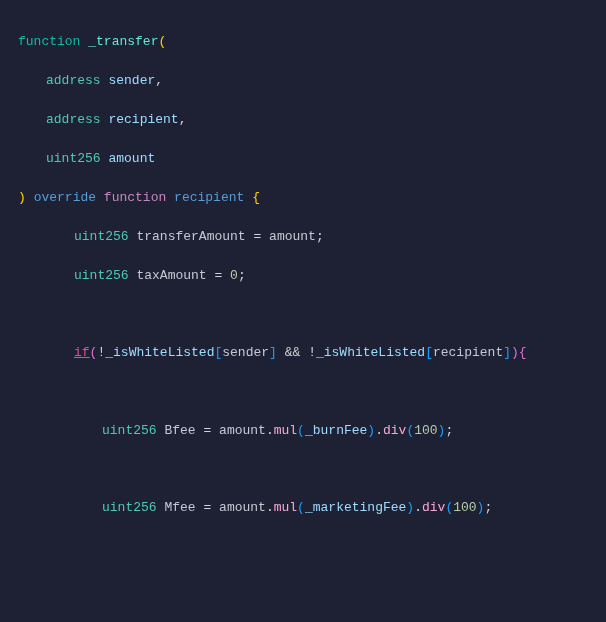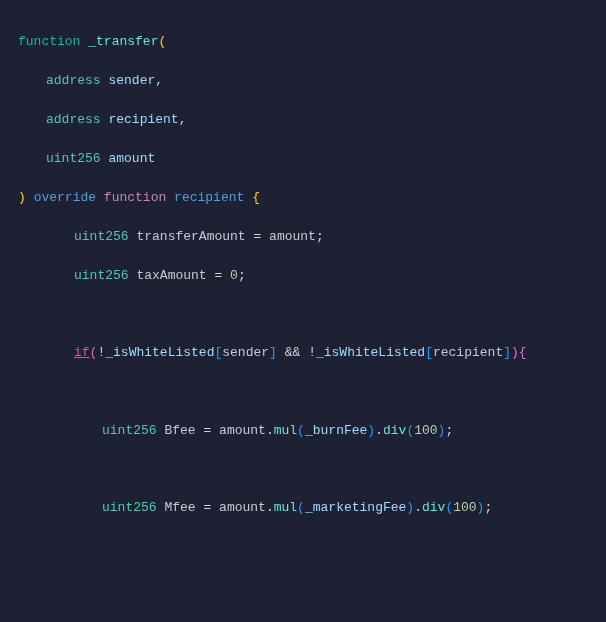--- a/index.html
+++ b/index.html
@@ -23,21 +23,21 @@
   .ident { color: #9cdcfe; }
   .var { color: #c5c8d4; }
   .num { color: #b5cea8; }
   .op { color: #d4d4d4; }
   .punct { color: #d4d4d4; }
   .brace-pink { color: #da70d6; }
   .brace-yellow { color: #ffd700; }
   .paren-yellow { color: #ffd700; }
   .paren-pink { color: #da70d6; }
   .paren-blue { color: #179fff; }
-  .method { color: #5eead4; }
+  .method { color: #f9a8d4; }
   .annotation {
     color: #6b7089;
     font-size: 11px;
     margin-left: 14px;
     display: inline-flex;
     align-items: center;
     gap: 4px;
   }
   .annotation svg { width: 10px; height: 10px; }
   .i1 { padding-left: 28px; }

